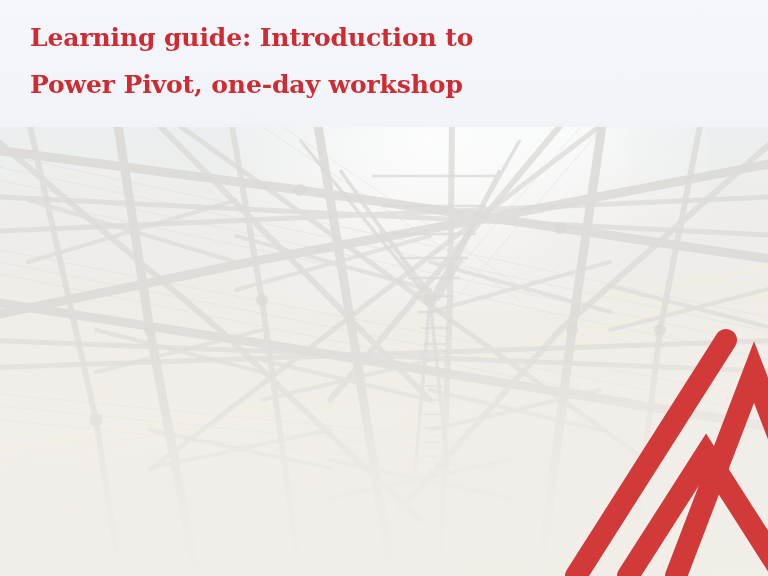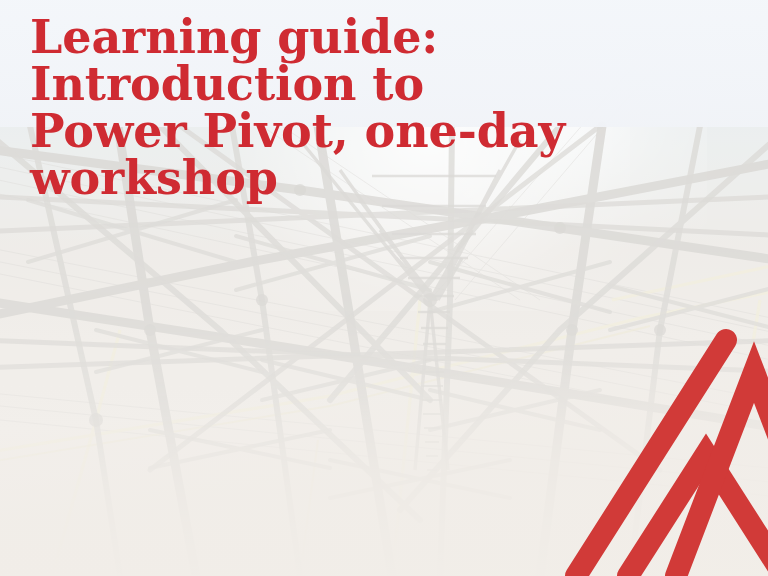--- a/index.html
+++ b/index.html
@@ -122,21 +122,21 @@
 
   .title {
     position: absolute;
     left: 30px;
     top: 14px;
     width: 700px;
     margin: 0;
     color: #cf2b32;
     font-family: "DejaVu Serif", "Liberation Serif", serif;
     font-weight: bold;
-    font-size: 46px;
+    font-size: 25px;
     line-height: 47px;
     letter-spacing: -0.1px;
     white-space: pre-line;
   }
 
   
   .logo {
     position: absolute;
     right: 0;
     bottom: 0;

